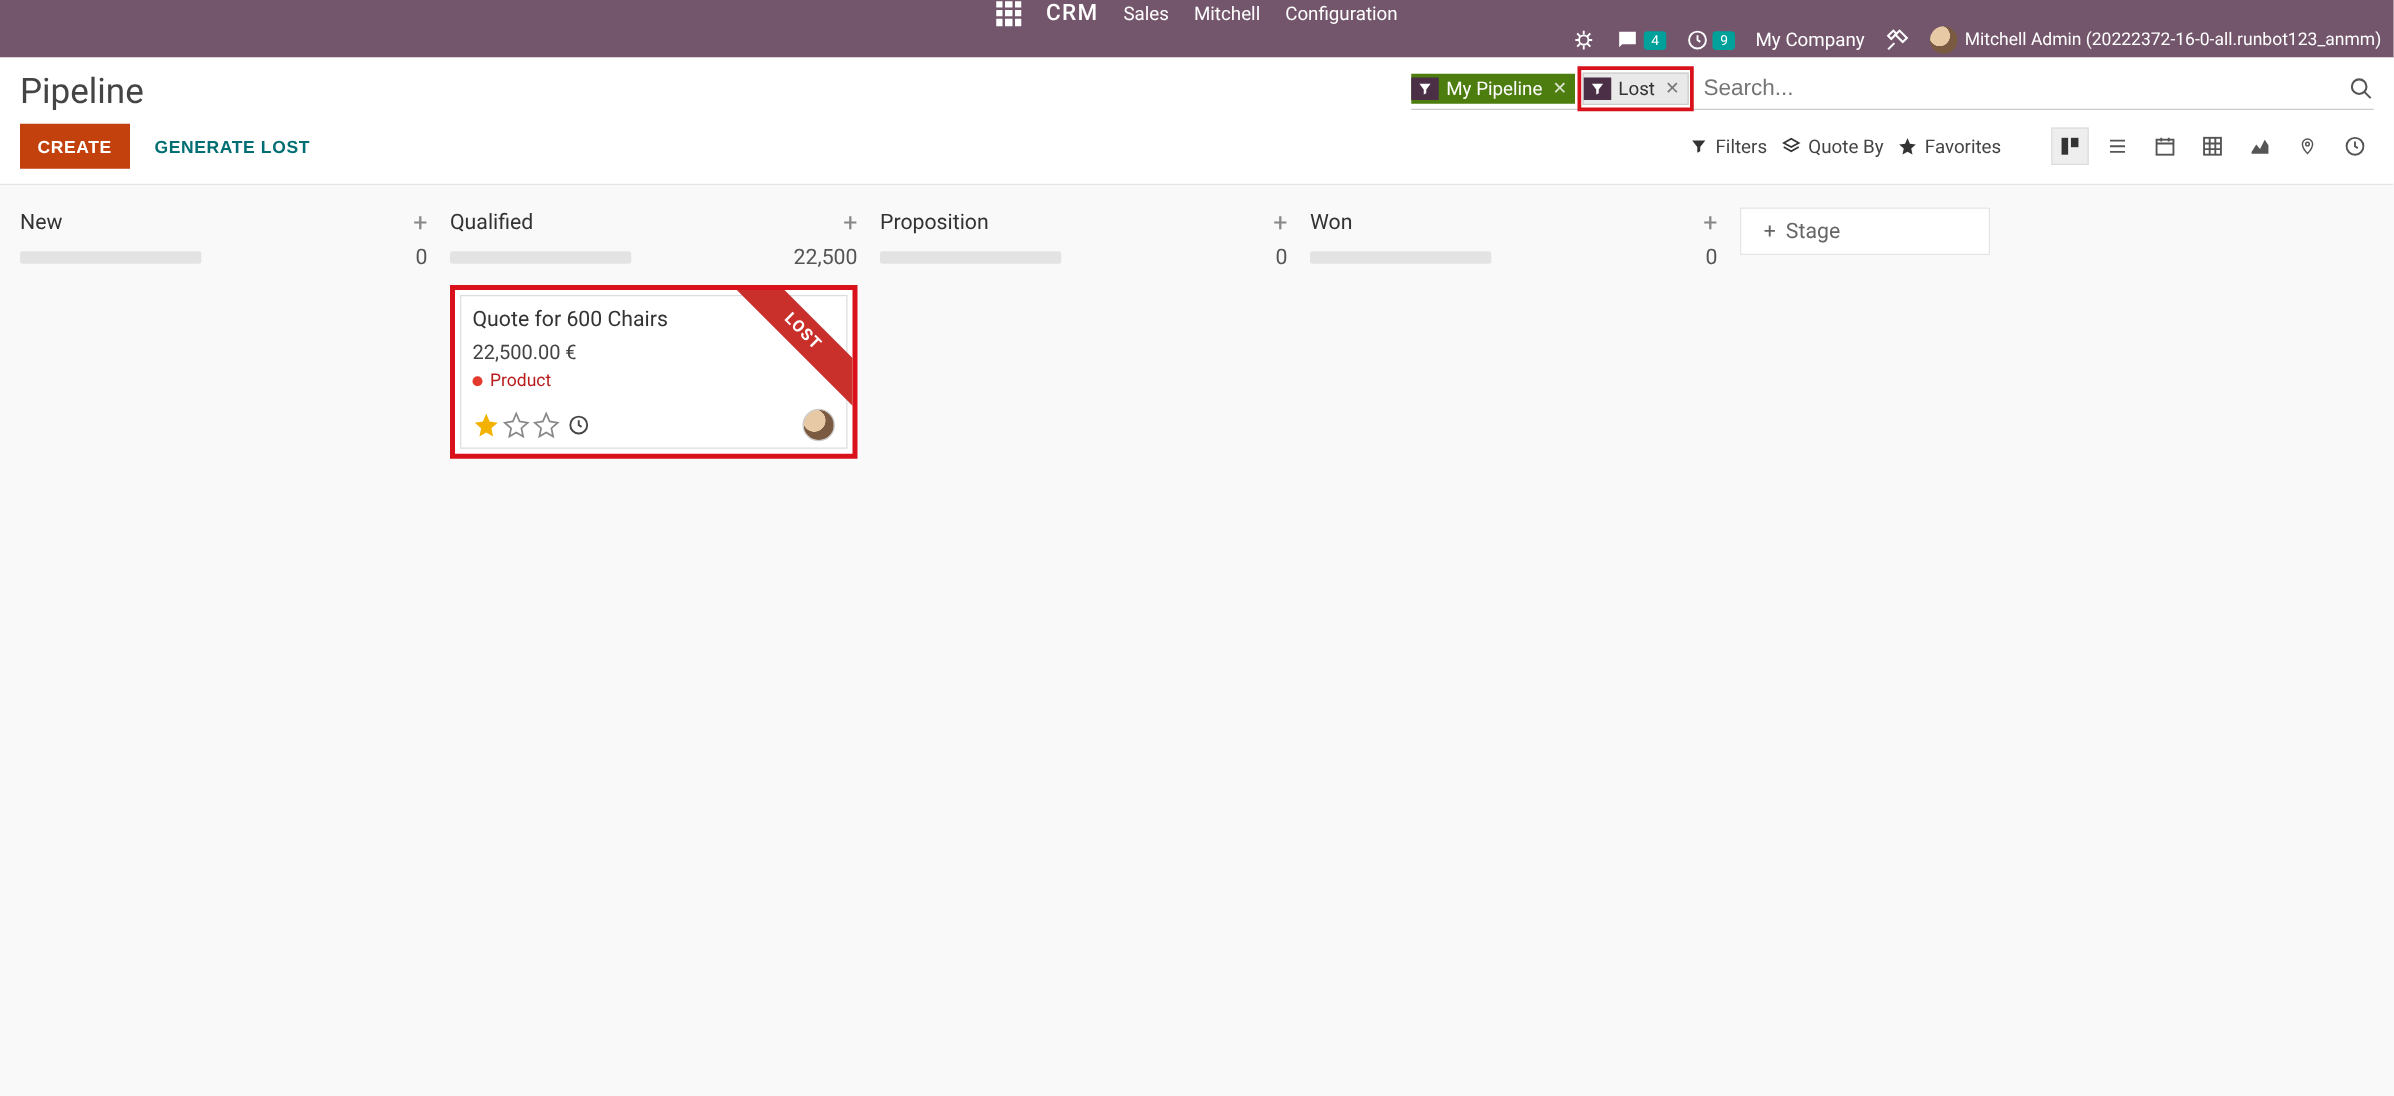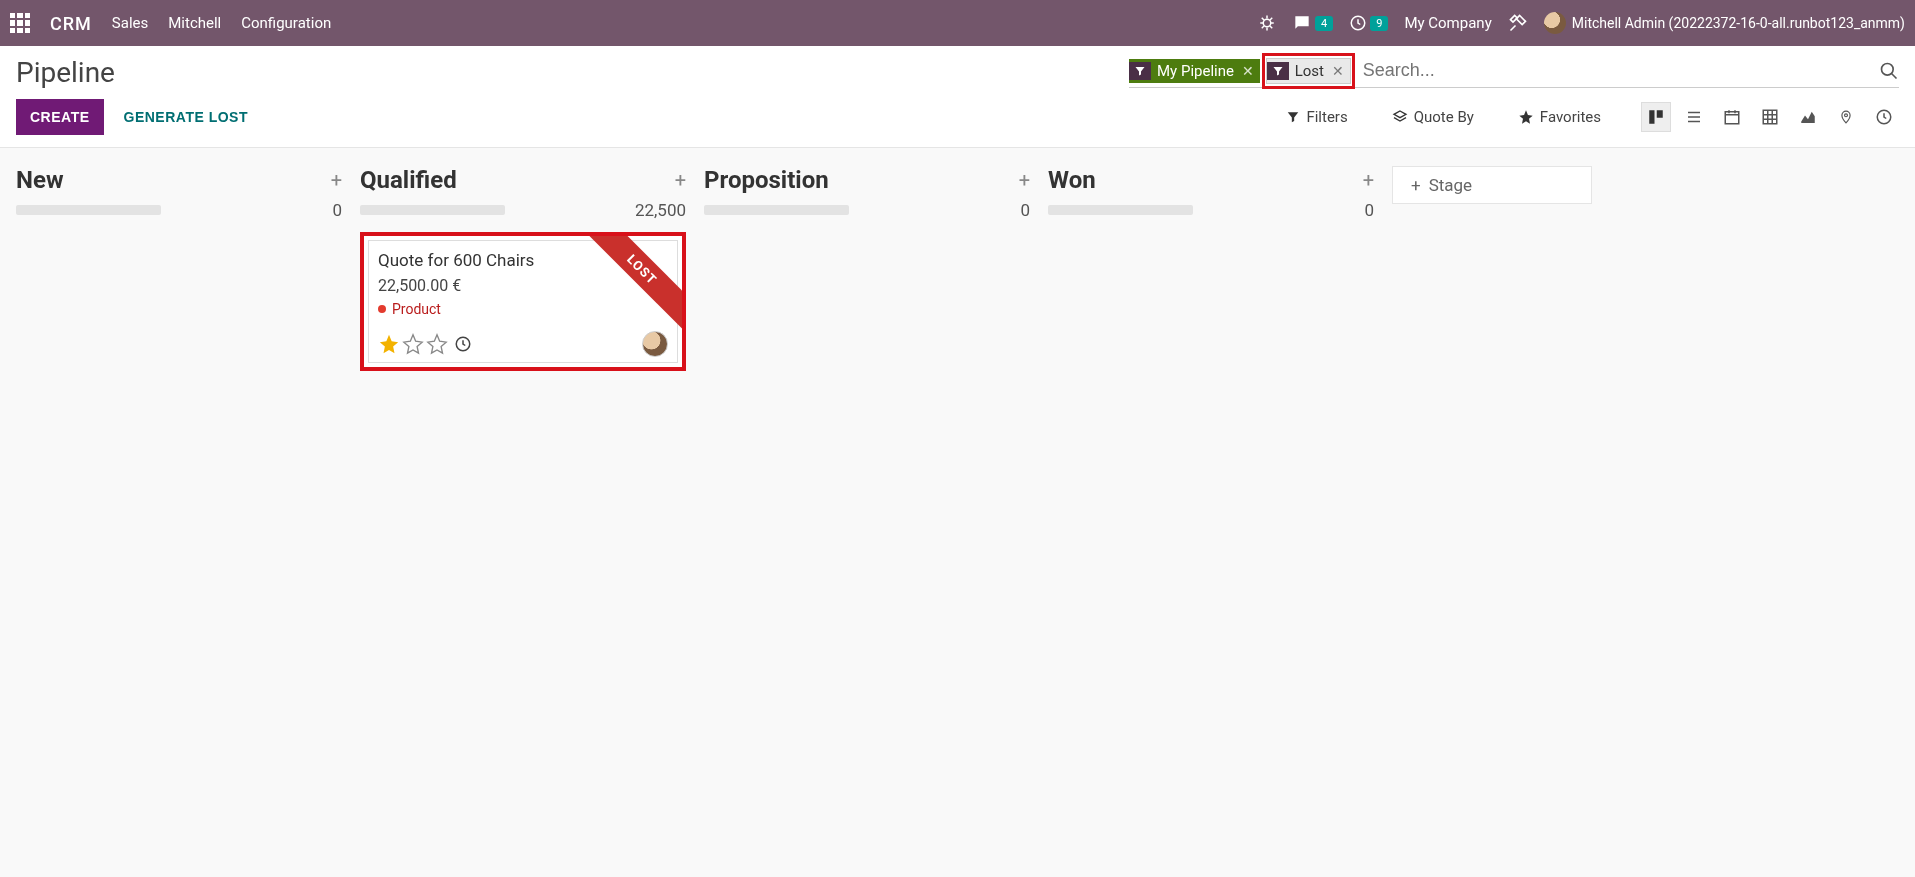--- a/index.html
+++ b/index.html
@@ -1,19 +1,19 @@
 <!DOCTYPE html>
 <html><head>
 <meta charset="utf-8">
 <style>
 * { box-sizing: border-box; margin: 0; padding: 0; }
 body { font-family: -apple-system, BlinkMacSystemFont, "Segoe UI", Roboto, Helvetica, Arial, sans-serif; background: #f9f9f9; color: #333; font-size: 14px; }
 
 
-.topnav { background:#73566b; color:#fff; height:46px; display:flex; align-items:center; padding:0 10px; }
+.topnav { background:#73566b; color:#fff; height:46px; display:flex; align-items:center; padding:0 10px;flex-direction:column; }
 .topnav .left { display:flex; align-items:center; gap:20px; }
 .topnav .right { margin-left:auto; display:flex; align-items:center; gap:16px; }
 .app-menu { width:20px; height:20px; display:grid; grid-template-columns:repeat(3,1fr); grid-template-rows:repeat(3,1fr); gap:2px; }
 .app-menu span{ background:#fff; }
 .brand { font-size:18px; font-weight:500; letter-spacing:1px; }
 .topnav a { color:#fff; text-decoration:none; font-size:15px; }
 .badge { background:#00a19a; color:#fff; font-size:11px; padding:1px 6px; border-radius:3px; margin-left:3px; }
 .top-icon{ display:inline-flex; align-items:center; }
 .avatar-sm{ width:22px; height:22px; border-radius:50%; background:radial-gradient(circle at 35% 35%, #e8c9a5 40%, #7a5a40 42%); display:inline-block; margin-right:6px; }
 .user-label{ font-size:14px; }
@@ -29,35 +29,35 @@
 .filter-chip .chip-icon{ background:#4a2f46; padding:3px 5px; margin:-3px 6px -3px -6px; display:flex; align-items:center; }
 .filter-chip .x{ margin-left:8px; color:rgba(255,255,255,.8); cursor:pointer; font-size:14px;}
 .filter-chip.light .x{ color:#777; }
 .chip-highlight{ position:relative; }
 .chip-highlight::after{ content:""; position:absolute; inset:-6px -5px -6px -5px; border:3px solid #d8111a; pointer-events:none; }
 .search-input{ border:none; outline:none; flex:1; padding:4px 6px; font-size:18px; color:#555; }
 .search-icon{ color:#666; }
 
 .ctrl-row2{ display:flex; align-items:center; padding:10px 0 12px 0; }
 .actions{ display:flex; gap:16px; align-items:center; }
-.btn-create{ background:#701a75; color:#fff; border:none; padding:10px 14px; font-size:14px; font-weight:700; letter-spacing:0.5px; }
+.btn-create{ background:#c2410c; color:#fff; border:none; padding:10px 14px; font-size:14px; font-weight:700; letter-spacing:0.5px; }
 .btn-link{ color:#006e72; font-weight:700; font-size:14px; letter-spacing:.5px; background:none; border:none; padding:10px 4px; }
 
-.midtools{ margin-left:auto; display:flex; gap:44px; color:#444; font-size:15px; align-items:center; }
+.midtools{ margin-left:auto; display:flex; gap:11px; color:#444; font-size:15px; align-items:center; }
 .midtools .tool{ display:flex; align-items:center; gap:6px; }
 
 .viewbtns{ margin-left:40px; display:flex; gap:8px; align-items:center; }
 .viewbtn{ width:30px; height:30px; display:flex; align-items:center; justify-content:center; color:#555; border:1px solid transparent; }
 .viewbtn.active{ background:#eee; border:1px solid #ddd; }
 
 
 .kanban{ display:flex; gap:18px; padding:18px 16px; align-items:flex-start; }
 .col{ width:326px; }
 .col-hdr{ display:flex; align-items:center; justify-content:space-between; margin-bottom:6px; }
-.col-title{ font-size:24px; font-weight:700; color:#333; }
+.col-title{ font-size:17px; font-weight:400; color:#333; }
 .plus{ color:#888; font-size:20px; cursor:pointer; }
 .col-sub{ display:flex; align-items:center; justify-content:space-between; margin-bottom:12px; }
 .bar{ height:10px; background:#e3e3e3; border-radius:2px; }
 .col-total{ color:#555; font-size:17px; }
 
 .card{ position:relative; border:4px solid #d8111a; background:#fff; padding:14px 14px 10px 14px; overflow:hidden; }
 .card-inner-border{ position:absolute; inset:4px; border:1px solid #ddd; pointer-events:none; }
 .ribbon{ position:absolute; top:-2px; right:-2px; width:110px; height:110px; overflow:hidden; }
 .ribbon span{ position:absolute; display:block; width:160px; padding:6px 0; background:#c9302c; color:#fff; text-align:center; font-weight:700; font-size:13px; letter-spacing:1px; transform:rotate(45deg); right:-38px; top:22px; }
 

